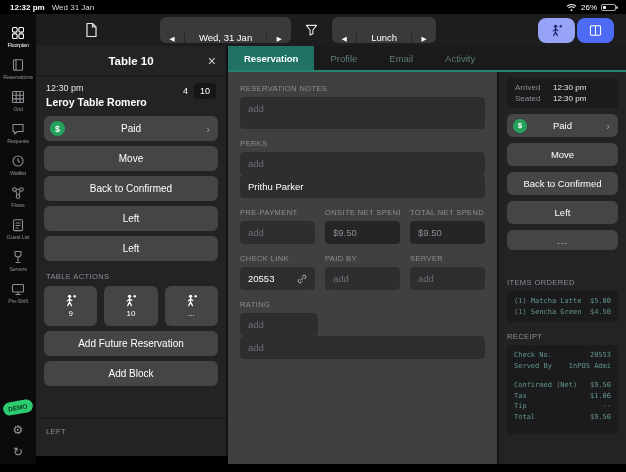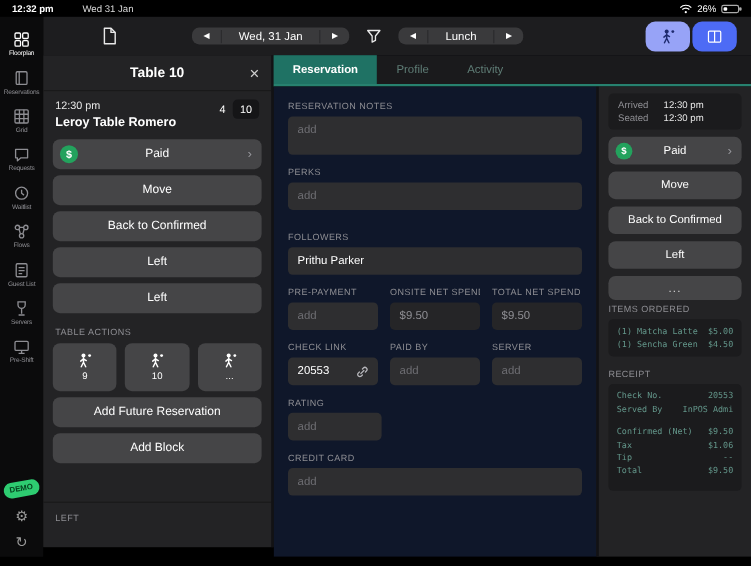--- a/index.html
+++ b/index.html
@@ -1,31 +1,31 @@
 <!DOCTYPE html>
 <html><head>
 <meta charset="utf-8">
 <style>
   *{margin:0;padding:0;box-sizing:border-box}
   html,body{width:626px;height:472px;background:#000;font-family:"Liberation Sans",sans-serif;overflow:hidden;color:#fff;position:relative}
 
   
   .status-bar{position:absolute;top:0;left:0;width:626px;height:14px;display:flex;justify-content:space-between;align-items:center;padding:0 10px;font-size:8px;color:#fff}
-  .sb-left{display:flex;gap:24px;font-weight:700}
+  .sb-left{display:flex;gap:7px;font-weight:700}
   .sb-left .sb-date{font-weight:400;color:#ddd}
   .sb-right{display:flex;align-items:center;gap:4px}
   .battery{width:15px;height:7px;border:1px solid #ffffffaa;border-radius:2px;position:relative}
   .battery::after{content:"";position:absolute;right:-3px;top:1.5px;width:2px;height:3px;background:#ffffffaa;border-radius:1px}
   .battery-fill{position:absolute;left:1px;top:1px;bottom:1px;width:26%;background:#fff;border-radius:1px}
 
   
   .toolbar{position:absolute;left:36px;top:14px;right:0;height:32px;background:#1d1d1f;display:flex;align-items:center;padding:0 8px}
   .doc-btn{margin-left:40px;display:flex;align-items:center;cursor:pointer}
   .tb-center{display:flex;align-items:center;gap:14px;margin-left:62px}
-  .seg{display:flex;align-items:center;background:#3a3a3c;border-radius:6px;height:14px;overflow:hidden}
+  .seg{display:flex;align-items:flex-end;background:#3a3a3c;border-radius:6px;height:26px;overflow:hidden}
   .seg-arrow{width:24px;display:flex;align-items:center;justify-content:center;font-size:6.5px;color:#fff;cursor:pointer}
   .seg-label{padding:0 14px;font-size:9.5px;color:#fff;display:flex;align-items:center;border-left:1px solid #2b2b2d;border-right:1px solid #2b2b2d;cursor:pointer}
   .filter-btn{display:flex;align-items:center;cursor:pointer}
   .tb-right{margin-left:auto;display:flex;gap:2px;margin-right:4px}
   .blue-btn{width:37px;height:25px;border-radius:8px;display:flex;align-items:center;justify-content:center;cursor:pointer}
   .blue-btn.light{background:#97a3f7;color:#1e2a6e}
   .blue-btn.dark{background:#4d6bf5;color:#fff}
 
   
   .rail{position:absolute;left:0;top:14px;bottom:8px;width:36px;background:#0b0b0c;display:flex;flex-direction:column;align-items:center;padding:12px 0 6px;gap:10px}
@@ -56,21 +56,21 @@
   .action-sq{flex:1;height:40px;background:#454547;border-radius:6px;display:flex;flex-direction:column;align-items:center;justify-content:center;gap:2px;cursor:pointer;color:#fff}
   .action-num{font-size:8px;color:#fff}
   .lp-left-section{margin-top:32px;border-top:1px solid #19191a;padding:8px 10px;font-size:7.5px;color:#8e8e93;letter-spacing:.4px}
 
   
   .detail{position:absolute;left:228px;top:46px;right:0;bottom:8px;display:flex;flex-direction:column}
   .tabbar{height:26px;display:flex;background:#1a1a1c;border-bottom:2px solid #27816f;flex-shrink:0}
   .tab{padding:0 16px;display:flex;align-items:center;font-size:9.5px;color:#5f7d76;cursor:pointer}
   .tab.active{background:#1f7264;color:#fff;font-weight:700}
   .detail-body{flex:1;display:flex;overflow:hidden}
-  .mid{width:269px;background:#0f172a;padding:2px 12px;overflow:hidden}
+  .mid{width:269px;background:#404040;padding:2px 12px;overflow:hidden}
   .right{flex:1;background:#232325;padding:6px 8px;overflow:hidden;border-left:2px solid #121214}
 
   
   .f-label{font-size:7.5px;color:#8e8e93;letter-spacing:.4px;margin:10px 0 4px;white-space:nowrap;overflow:hidden}
   .field{background:#2e2e30;border-radius:4px;min-height:23px;display:flex;align-items:center;padding:0 8px;font-size:9.5px;cursor:text}
   .field.tall{height:32px;align-items:flex-start;padding-top:6px}
   .placeholder{color:#6e6e73}
   .value{color:#fff}
   .field.disabled{background:#252527;cursor:default}
   .field.disabled .value{color:#8e8e93}
@@ -277,34 +277,34 @@
   </div>
   <div class="lp-btn">Add Future Reservation</div>
   <div class="lp-btn">Add Block</div>
   <div class="lp-left-section">LEFT</div>
 </div>
 
 <div class="detail">
   <div class="tabbar">
     <div class="tab active">Reservation</div>
     <div class="tab">Profile</div>
+    <div class="tab">Email</div>
     <div class="tab">Activity</div>
   </div>
   <div class="detail-body">
 
     <div class="mid">
       <div class="f-label">RESERVATION NOTES</div>
       <div class="field tall">
         <span class="placeholder">add</span>
       </div>
       <div class="f-label">PERKS</div>
       <div class="field">
         <span class="placeholder">add</span>
       </div>
-      <div class="f-label fol-gap">FOLLOWERS</div>
       <div class="field">
         <span class="value">Prithu Parker</span>
       </div>
       <div class="f-row">
         <div class="f-col">
           <div class="f-label">PRE-PAYMENT</div>
           <div class="field">
             <span class="placeholder">add</span>
           </div>
         </div>
@@ -341,21 +341,20 @@
           <div class="f-label">SERVER</div>
           <div class="field">
             <span class="placeholder">add</span>
           </div>
         </div>
       </div>
       <div class="f-label">RATING</div>
       <div class="field narrow">
         <span class="placeholder">add</span>
       </div>
-      <div class="f-label">CREDIT CARD</div>
       <div class="field">
         <span class="placeholder">add</span>
       </div>
     </div>
 
     <div class="right">
       <div class="status-box">
         <div class="status-row">
           <span class="lab">Arrived</span>
           <span class="val">12:30 pm</span>
@@ -367,21 +366,21 @@
       </div>
       <div class="rp-btn">
         <span class="paid-ic">$</span>
         <span>Paid</span>
         <span class="chev">›</span>
       </div>
       <div class="rp-btn">Move</div>
       <div class="rp-btn">Back to Confirmed</div>
       <div class="rp-btn">Left</div>
       <div class="rp-btn rp-more">...</div>
-      <div class="sec-label" style="margin:3px 0 4px">ITEMS ORDERED</div>
+      <div class="sec-label" style="margin:28px 0 4px">ITEMS ORDERED</div>
       <div class="mono-box">
         <div class="mono-row">
           <span>(1) Matcha Latte</span>
           <span>$5.00</span>
         </div>
         <div class="mono-row">
           <span>(1) Sencha Green</span>
           <span>$4.50</span>
         </div>
       </div>

